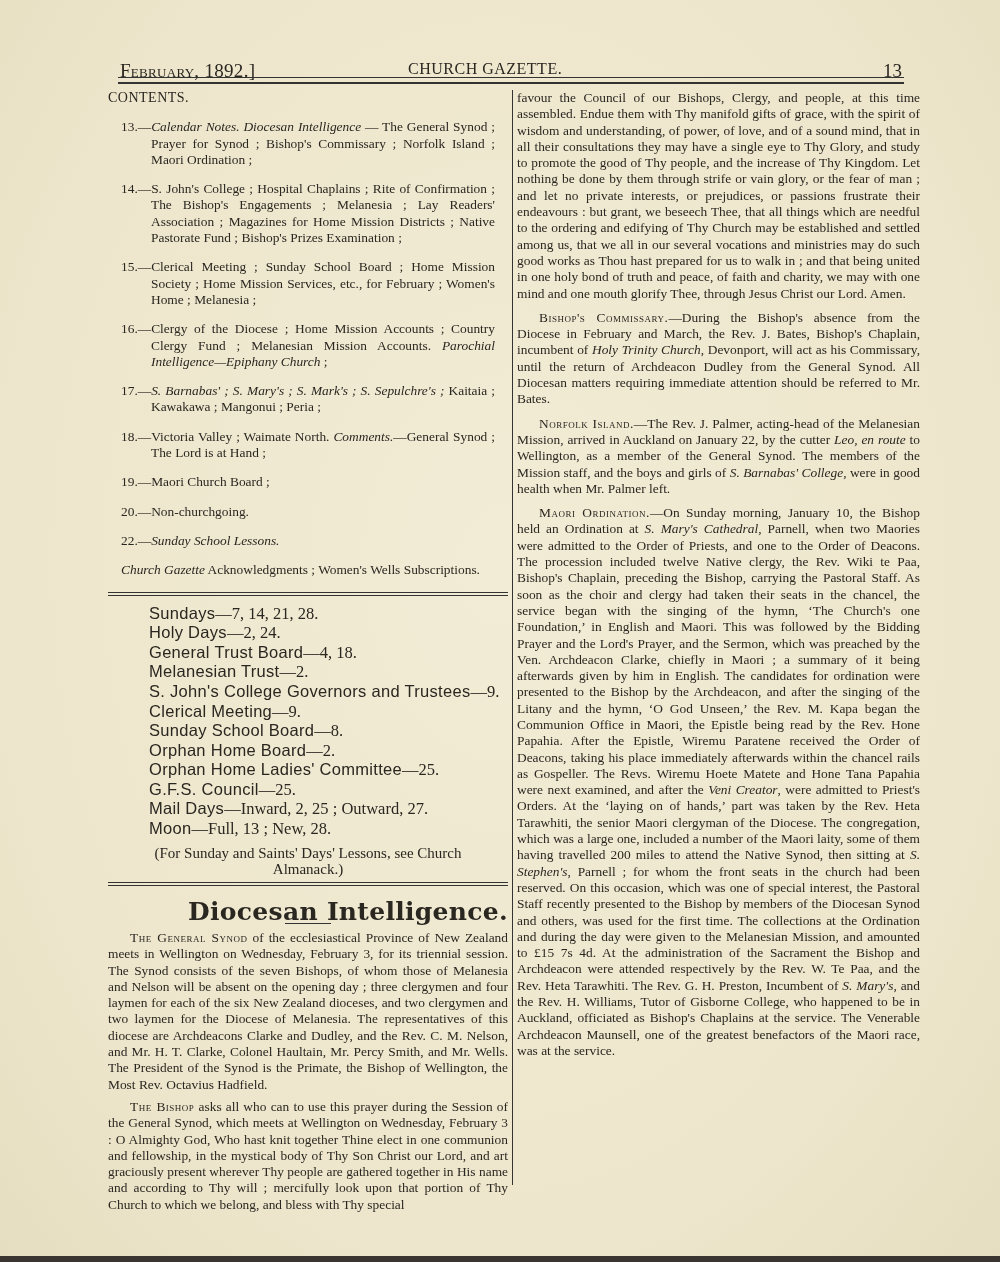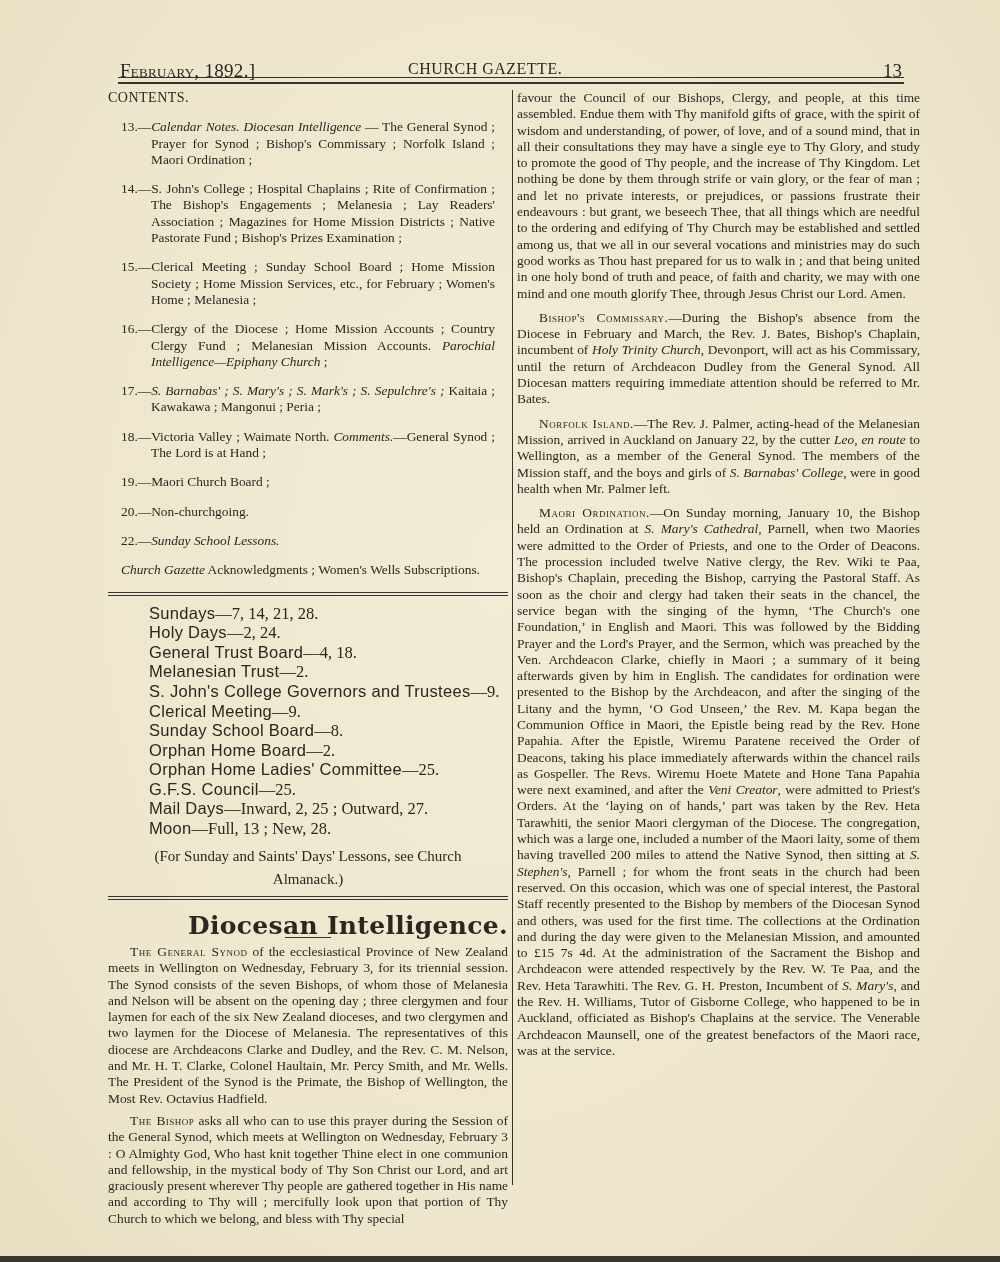--- a/index.html
+++ b/index.html
@@ -27,21 +27,21 @@
   .col-left { left: 108px; top: 90px; width: 400px; }
   .col-right { left: 517px; top: 90px; width: 403px; }
   .contents-title { text-align: left; font-size: 14px; letter-spacing: 0.5px; margin: 0 0 0 0; }
   .contents-item { padding-left: 30px; text-indent: -30px; margin: 13px; }
   .contents-item.flat { padding-left: 0; text-indent: 0; }
   .rule-double { border-top: 1px solid #333; border-bottom: 1px solid #333; height: 2px; margin: 5px 0 8px 0; }
   .cal-title { text-align: center; font-size: 15px; letter-spacing: 0.6px; margin: 4px 0 6px 0; }
   .cal-item { font-size: 16.5px; line-height: 19.6px; margin: 0 0 0 3px; white-space: nowrap; }
   .cal-item .lab { font-family: "Liberation Sans", "DejaVu Sans", sans-serif; letter-spacing: 0.3px; margin-left: 38px; }
   .cal-item .val { font-family: "Liberation Serif", serif; }
-  .cal-note { text-align: center; font-size: 15px; line-height: 23px; margin: 6px 20px 2px 20px; }
+  .cal-note { text-align: center; font-size: 15px; line-height: 16px; margin: 6px 20px 2px 20px; }
   .section-heading { text-align: right; font-size: 25px; font-weight: bold; font-family: "DejaVu Serif", serif; margin: 18px 0 3px 0; letter-spacing: 0.3px; }
   .short-rule { width: 46px; height: 1px; background: #333; margin: 0 auto 6px auto; }
   p.para { margin: 0 0 6px 0; text-indent: 22px; }
   .sc { font-variant: small-caps; letter-spacing: 0.5px; }
   .col-right p.para { margin-bottom: 8px; }
 </style>
 </head>
 <body>
 
 <div class="page">

